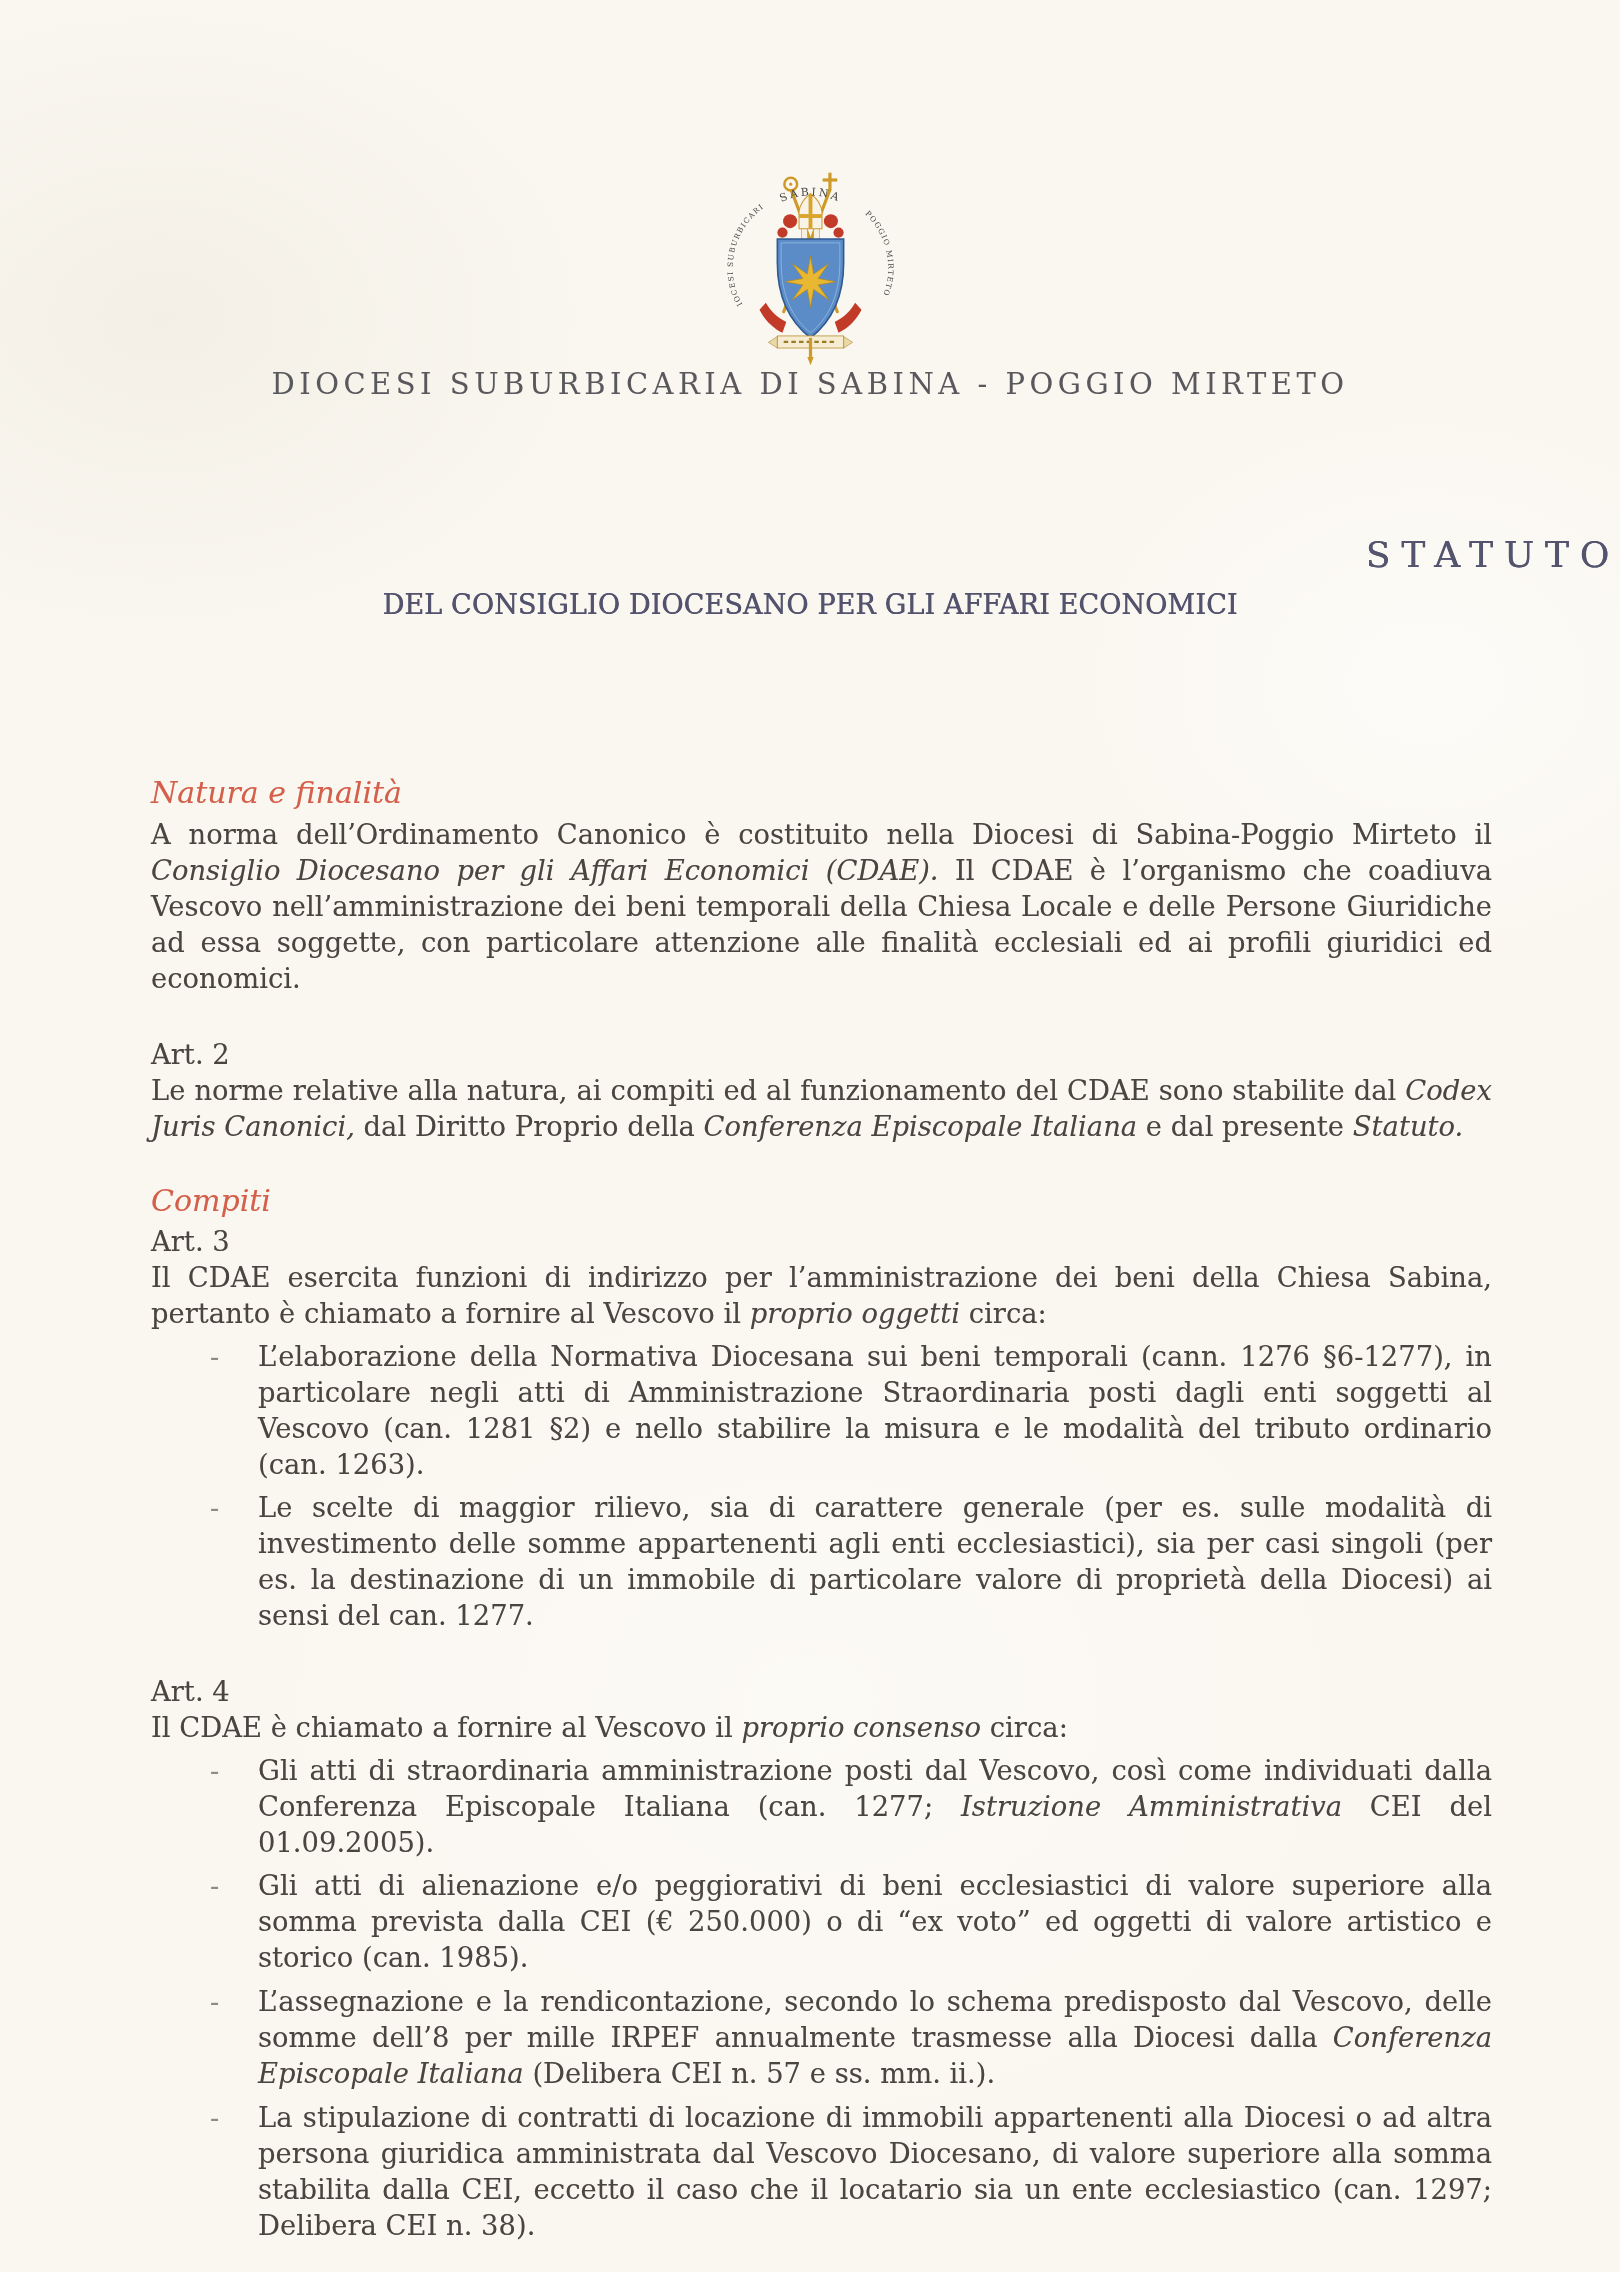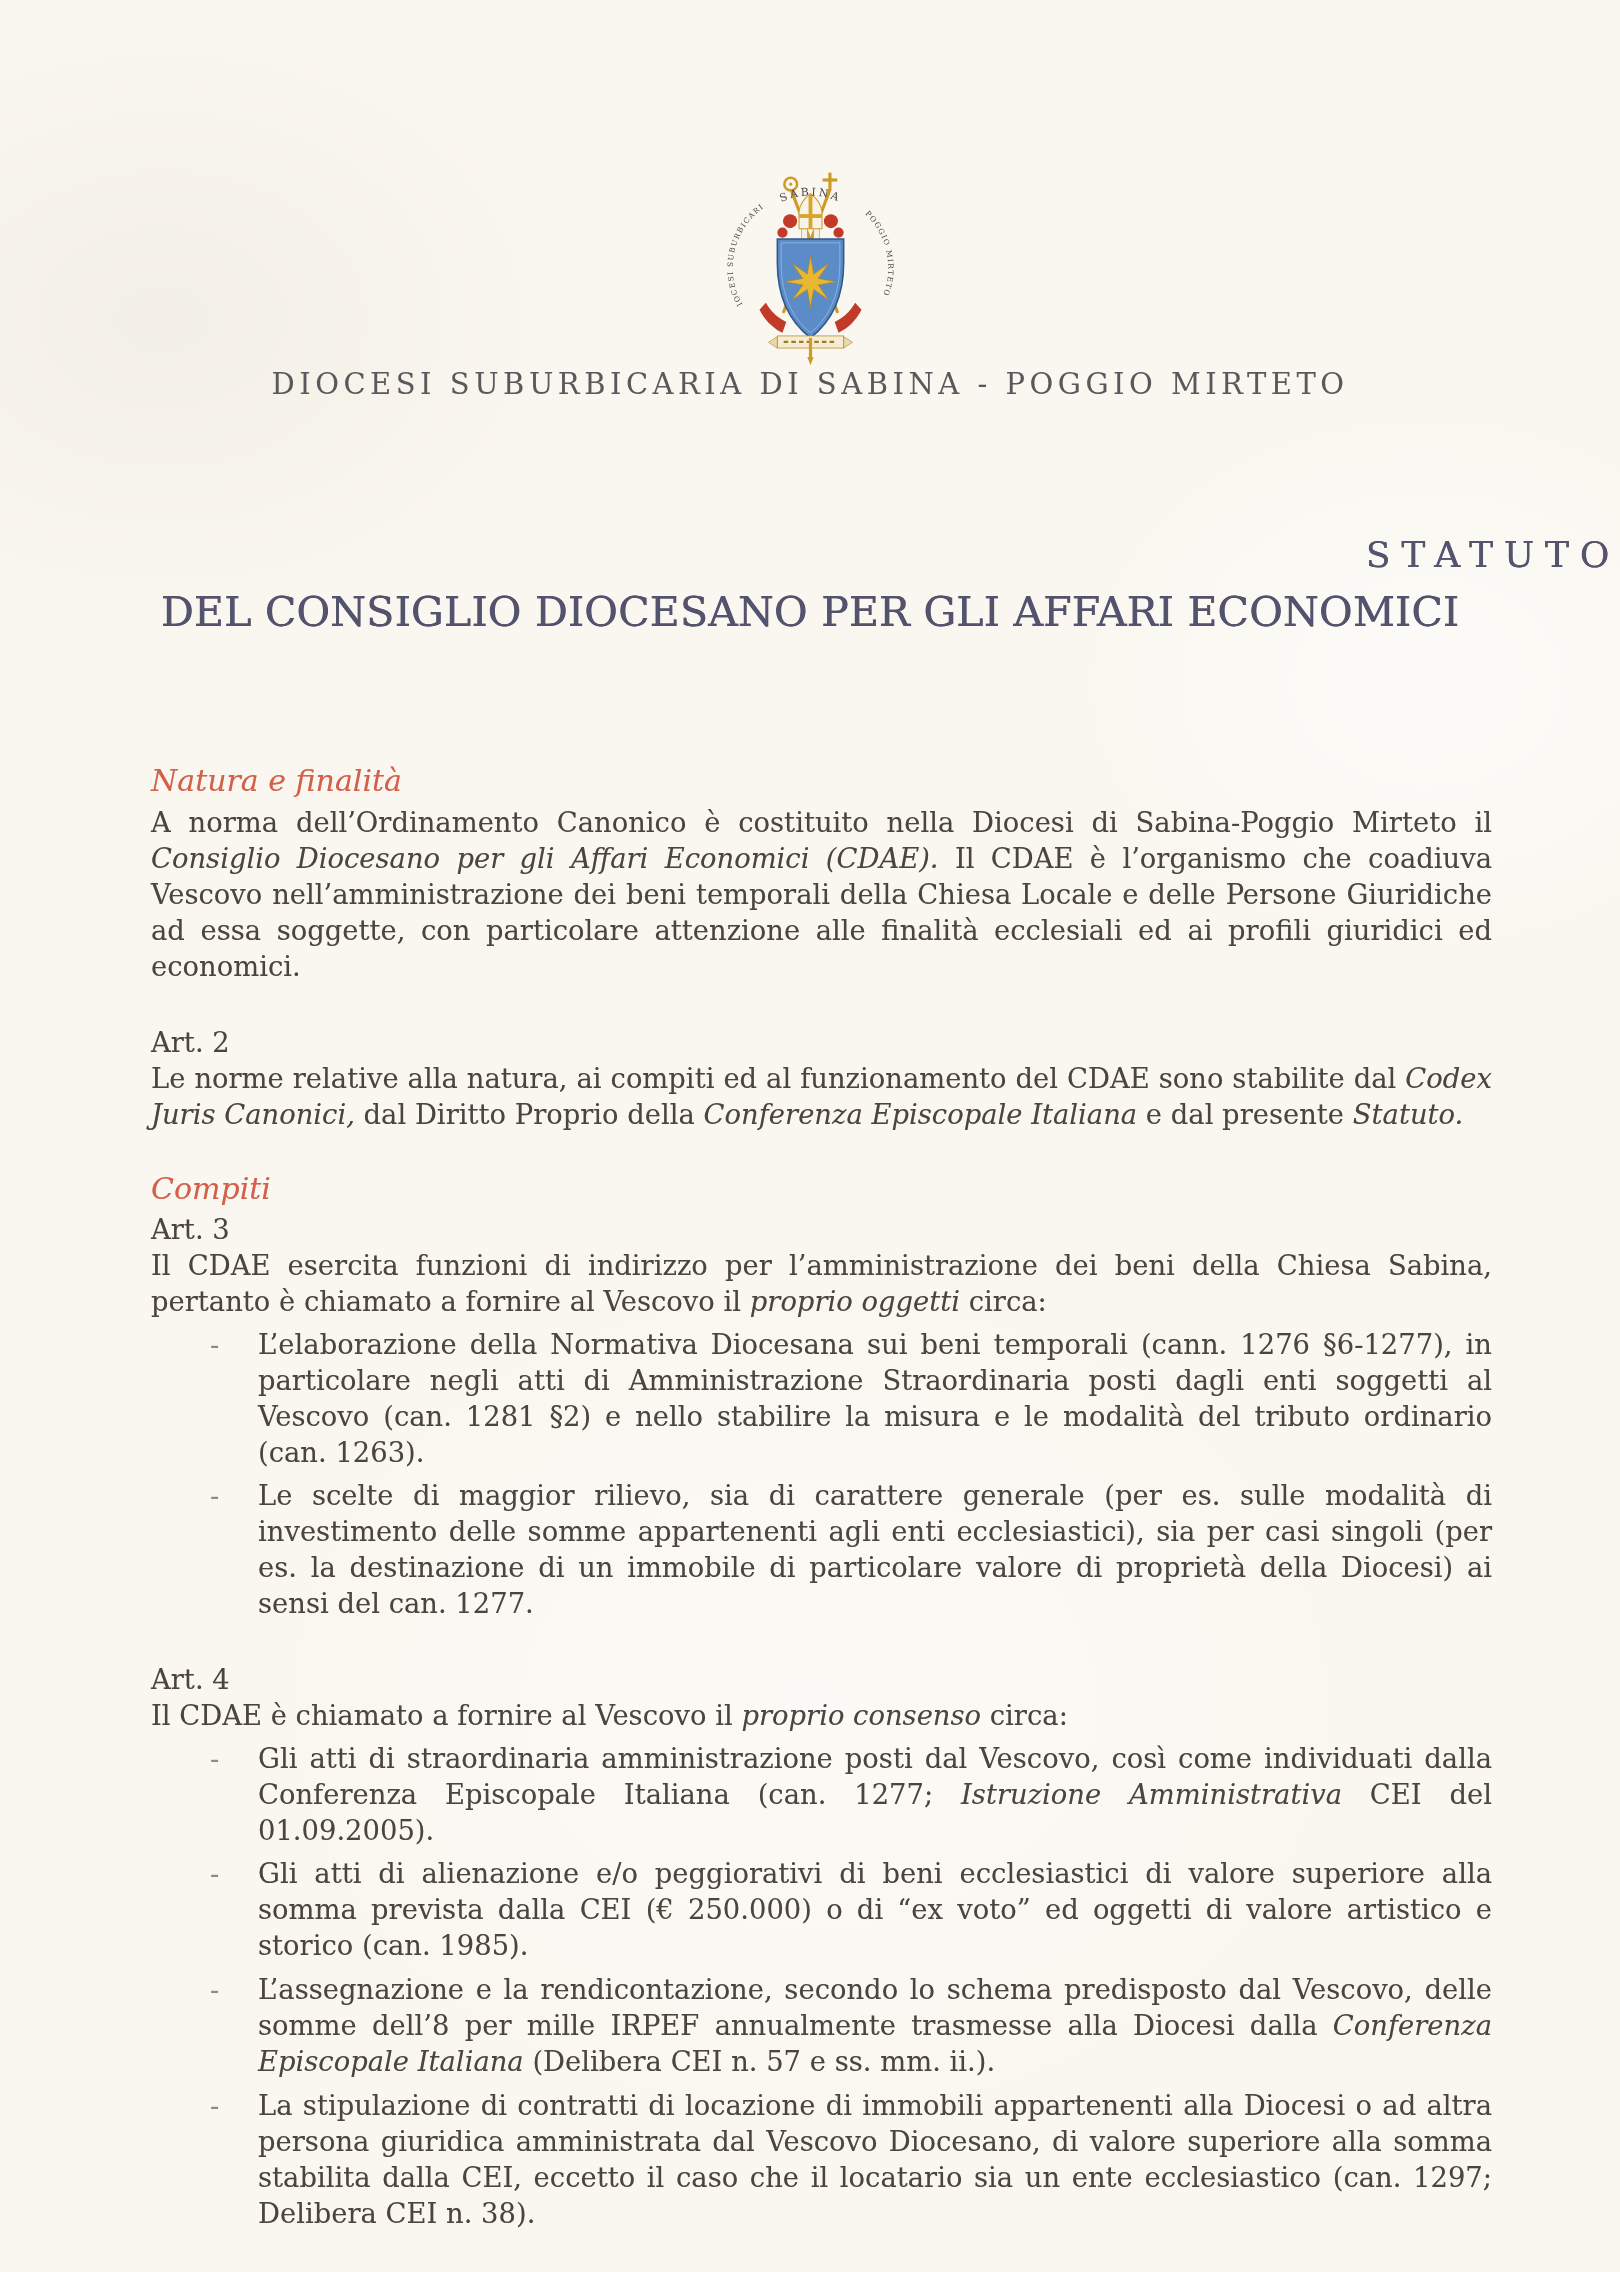--- a/index.html
+++ b/index.html
@@ -31,38 +31,38 @@
     position:absolute;top:535px;left:0;width:100%;
     text-align:right;
     font-size:36px;line-height:1.1;
     letter-spacing:0.30em;
     color:#54546f;
     text-shadow:0.3px 0 0 currentColor;
   }
   .subtitle{
     position:absolute;top:589px;left:0;width:100%;
     text-align:center;
-    font-size:41px;line-height:1.15;
+    font-size:27px;line-height:1.15;
     letter-spacing:0.005em;
     color:#53536e;
     text-shadow:0.5px 0 0 currentColor;
   }
   .doc{
     position:absolute;top:762px;left:151px;width:1341px;
     font-size:27.4px;line-height:36px;color:#4b4540;
     text-shadow:0 0 0.6px rgba(75,69,64,0.28);
   }
   .section-heading{
     font-style:italic;
     font-size:30px;line-height:1.25;
     color:#d4604b;
     text-shadow:0 0 0.6px rgba(212,96,75,0.3);
     margin:37px 0 5.1px 0;
   }
-  .section-heading:first-child{margin-top:0;}
+  .section-heading:first-child{margin-top:12px;}
   .article-label{margin:40px 0 0 0;}
   .section-heading + .article-label{margin-top:1.3px;}
   .body-par{margin:0;text-align:justify;}
   .bullet-list{list-style:none;margin:6.4px 0 0 0;padding:0 0 0 107px;}
   .bullet-list li{position:relative;text-align:justify;margin:0 0 7.7px 0;}
   .bullet-list li::before{content:"-";position:absolute;left:-48px;top:0;color:#8f8a84;}
   .bullet-list li:last-child{margin-bottom:0;}
   em{font-style:italic;}
   .ring-text{font-family:"DejaVu Serif","Liberation Serif",serif;fill:#4a4643;}
 </style>

